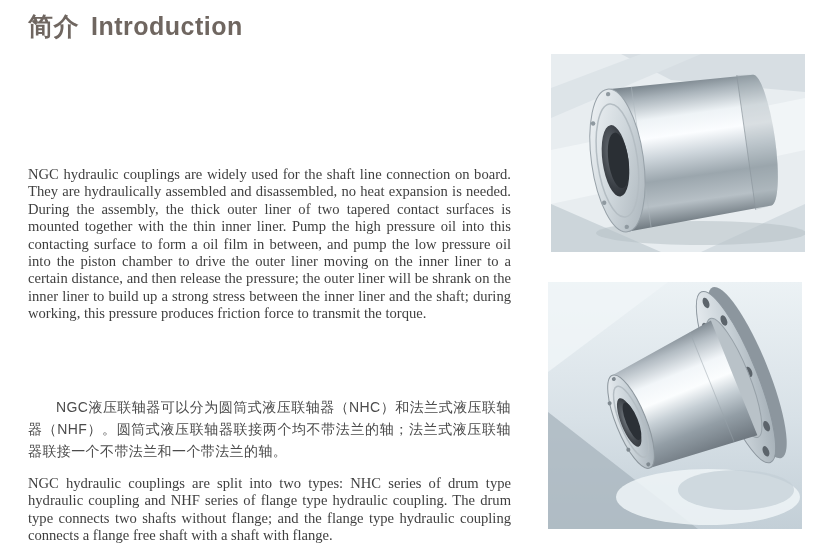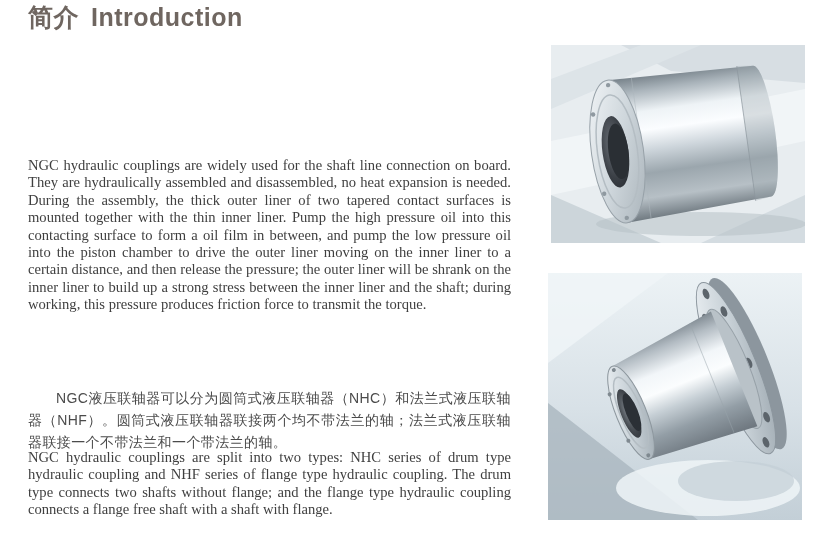--- a/index.html
+++ b/index.html
@@ -3,21 +3,21 @@
 <meta charset="utf-8">
 <style>
   html, body { margin: 0; padding: 0; }
   body {
     width: 830px; height: 548px;
     background: #ffffff;
     overflow: hidden;
     position: relative;
     font-family: "Liberation Sans", sans-serif;
   }
-  .page { position: relative; width: 830px; height: 424px; }
+  .page { position: relative; width: 830px; height: 424px; margin-top: 9px; }
 
   h1, h2 {
     position: absolute; left: 28px; margin: 0;
     color: var(--heading, #6f6660);
     font-weight: bold;
     font-size: 25px;
     letter-spacing: 0.5px;
   }
   h1 { top: 1px; }
   h2 { top: 326px; }
@@ -31,21 +31,21 @@
     letter-spacing: 0.4px;
   }
   p.en {
     font-family: "Liberation Serif", serif;
     font-size: 14.6px; line-height: 17.4px;
     color: var(--body-en, #3f3f3f);
   }
   .p-zh-1 { top: 46px; }
   .p-en-1 { top: 157px; }
   .p-zh-2 { top: 387px; }
-  .p-en-2 { top: 449px; }
+  .p-en-2 { top: 466px; }
 
   .img { position: absolute; }
   .img svg { display: block; width: 100%; height: 100%; }
   .img-drum   { left: 551px; top: 45px;  width: 254px; height: 198px; }
   .img-flange { left: 548px; top: 273px; width: 254px; height: 247px; }
 </style>
 </head>
 <body>
 
 <div class="page">

